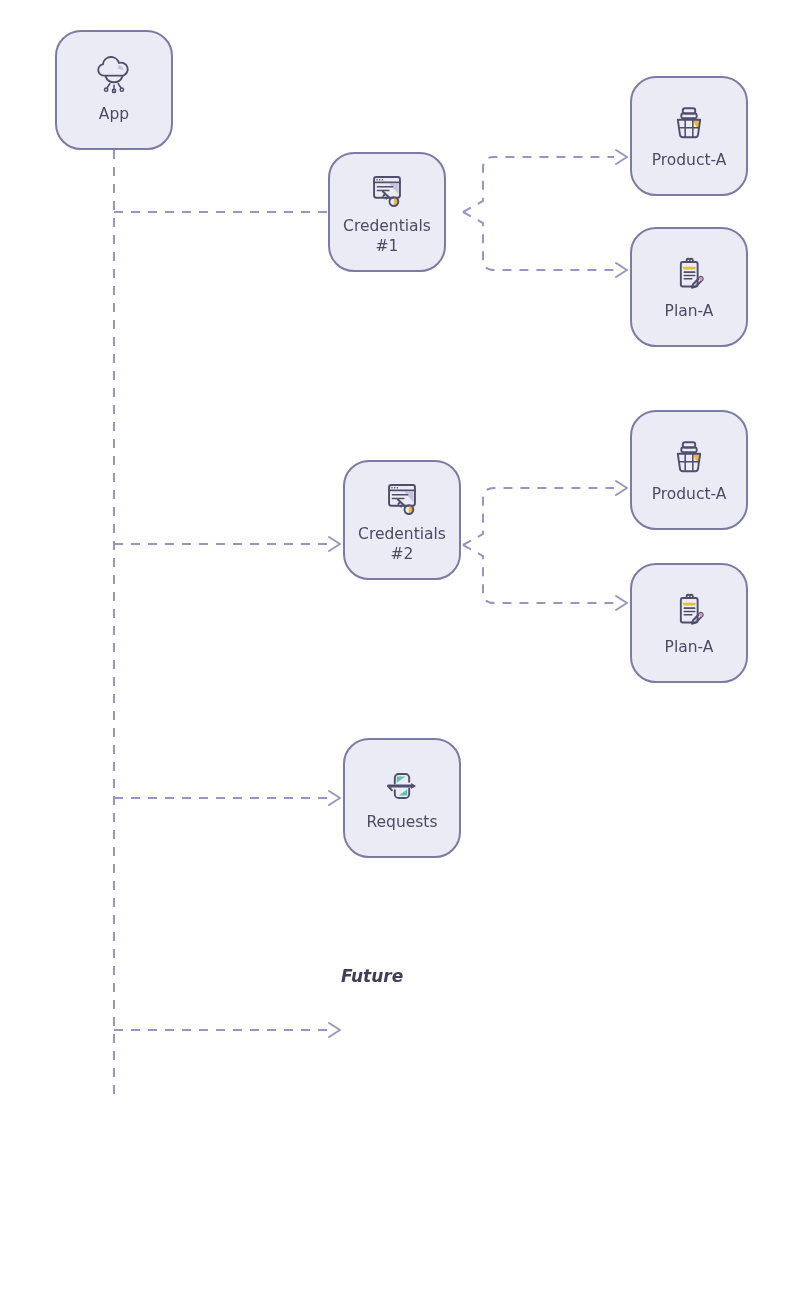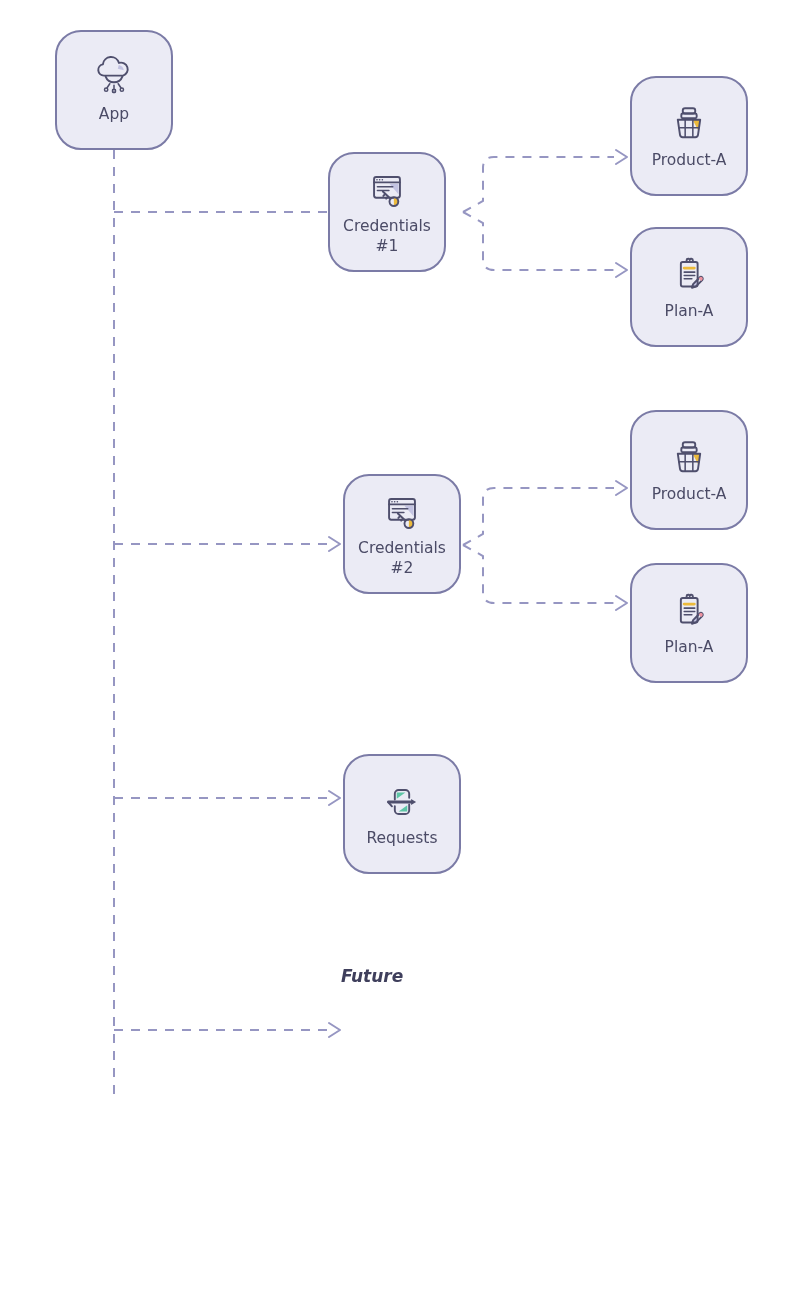--- a/index.html
+++ b/index.html
@@ -23,24 +23,24 @@
   .node .nicon{width:46px;height:46px;flex:0 0 auto;}
   .future{
     position:absolute;left:341px;top:966px;
     color:#3f3f5c;font-size:17px;font-weight:bold;font-style:italic;
   }
   
   #n-app{left:55px;top:30px;}
   #n-cred1{left:328px;top:152px;}
   #n-prod1{left:630px;top:76px;}
   #n-plan1{left:630px;top:227px;}
-  #n-cred2{left:343px;top:474px;}
+  #n-cred2{left:343px;top:460px;}
   #n-prod2{left:630px;top:410px;}
   #n-plan2{left:630px;top:563px;}
-  #n-req{left:343px;top:738px;margin-top:16px;}
+  #n-req{left:343px;top:738px;}
   #n-ana{left:343px;top:970px;}
   #n-team{left:343px;top:1125px;}
   .icon-stroke{fill:none;stroke:#4f4f6d;stroke-width:2;stroke-linecap:round;stroke-linejoin:round;}
   .icon-thin{fill:none;stroke:#4f4f6d;stroke-width:1.6;stroke-linecap:round;}
 </style>
 </head>
 <body>
 
 <div class="canvas">
 

